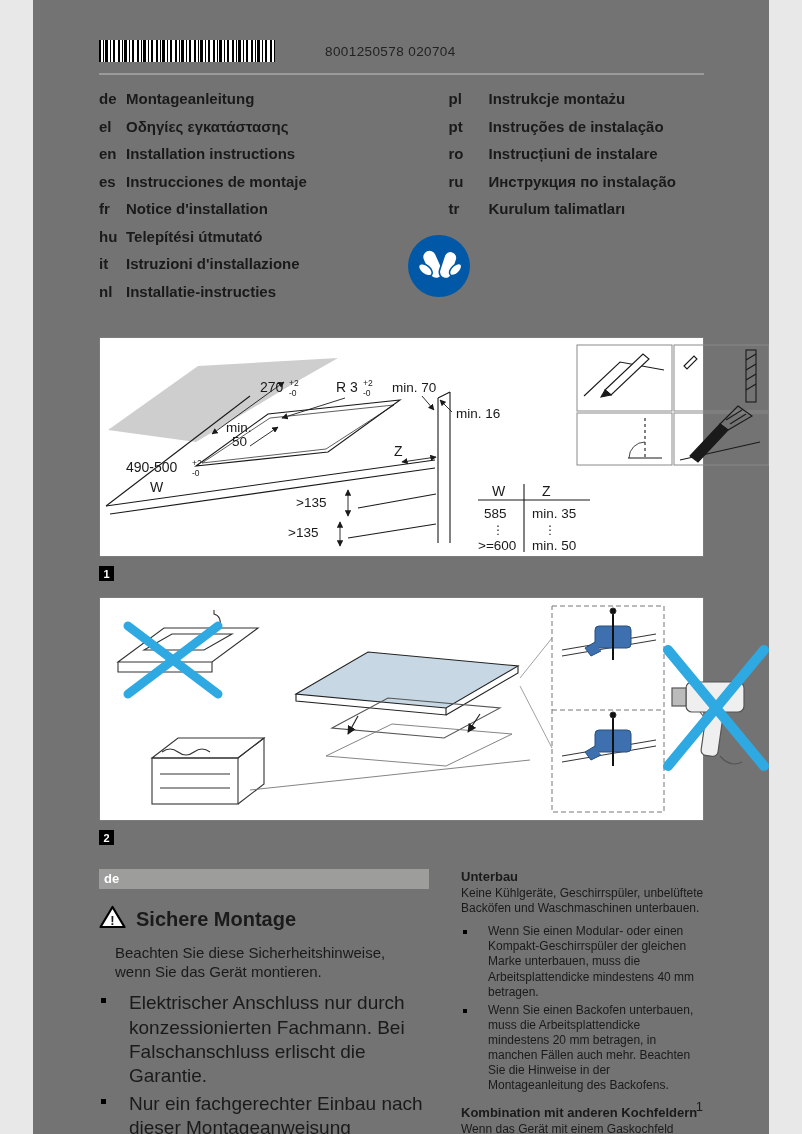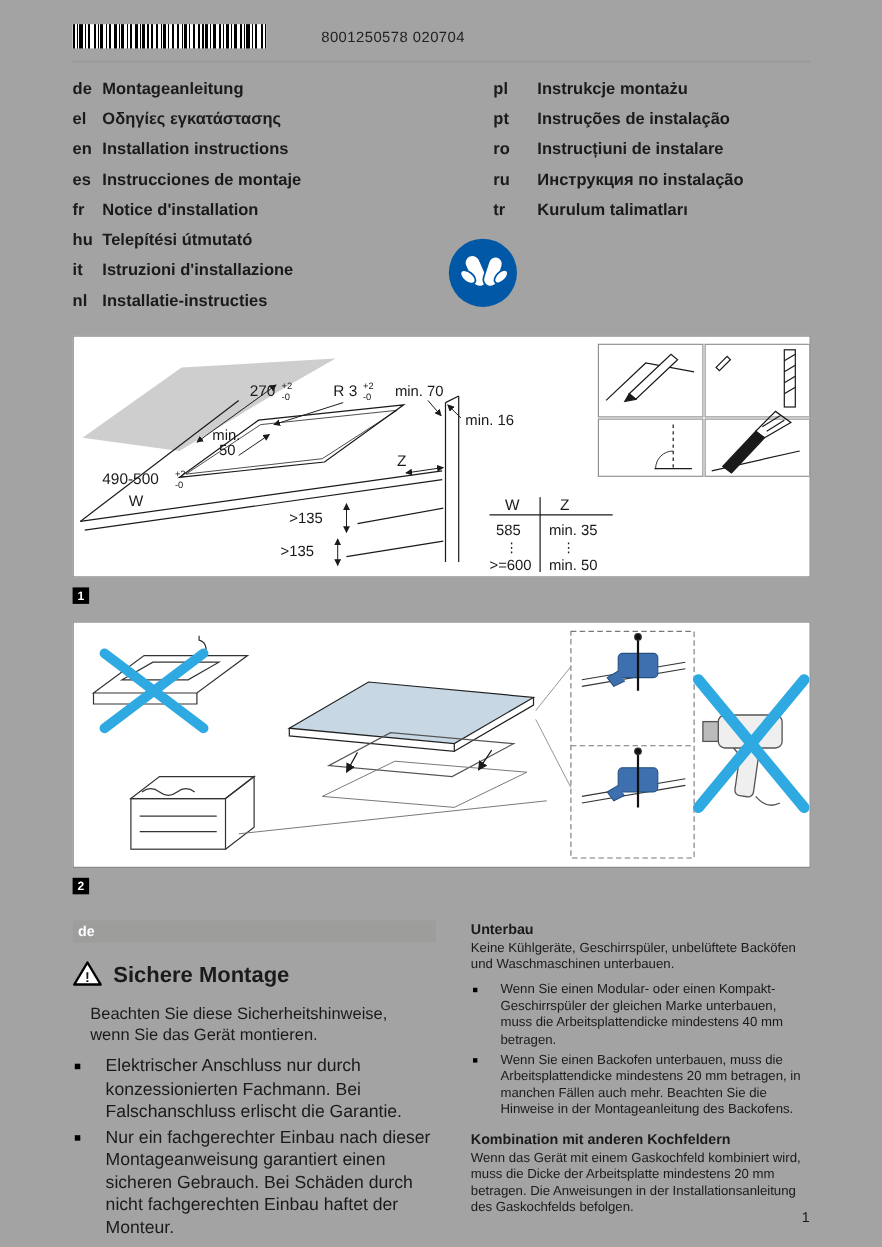--- a/index.html
+++ b/index.html
@@ -1,52 +1,52 @@
 <!DOCTYPE html>
 <html><head>
 <meta charset="utf-8">
 <style>
   html,body{margin:0;padding:0;background:#e8e8e8;}
-  .page{width:802px;height:1134px;background:#a3a3a3;position:relative;margin:0 auto;
+  .page{width:736px;height:1134px;background:#737373;position:relative;margin:0 auto;
         font-family:"Liberation Sans",sans-serif;color:#1a1a1a;box-sizing:border-box;
-        padding:22px 65px 0 66px;overflow:hidden;}
+        padding:40px 65px 0 66px;overflow:hidden;}
   
   .topbar{display:flex;align-items:center;}
   .barcode{width:176px;height:22px;background:repeating-linear-gradient(90deg,
     #000 0px,#000 2px,#fff 2px,#fff 4px,#000 4px,#000 5px,#fff 5px,#fff 6px,
     #000 6px,#000 9px,#fff 9px,#fff 11px,#000 11px,#000 12px,#fff 12px,#fff 14px,
     #000 14px,#000 16px,#fff 16px,#fff 19px);}
   .barcode-number{margin-left:50px;font-size:13.5px;letter-spacing:.4px;color:#222;}
   .divider{height:2px;background:#9b9b9b;margin-top:11px;}
   
   .langs{display:flex;margin-top:10px;}
   .lang-col{width:50%;}
   .lang-row{display:flex;height:27.5px;align-items:center;font-weight:bold;font-size:15px;}
   .lang-col.left .code{width:27px;flex:none;}
   .lang-col.right .code{width:40px;flex:none;margin-left:47px;}
   .glove{margin:10px 0 0 4px;}
   
-  .figure{border:1px solid #7c7c7c;margin-top:18px;background:#fff;}
+  .figure{border:1px solid #7c7c7c;margin-top:32px;background:#fff;}
   .figure svg{display:block;}
   .fig-num{width:15px;height:15px;background:#000;color:#fff;font-size:11px;font-weight:bold;
            display:flex;align-items:center;justify-content:center;margin-top:9px;}
   .fig2{margin-top:16px;}
   
   .cols{display:flex;gap:32px;margin-top:24px;}
   .col-left{width:330px;flex:none;}
   .col-right{flex:1;}
   .de-bar{height:20px;background:#9d9d9c;color:#fff;font-weight:bold;font-size:13px;
           line-height:20px;padding-left:5px;}
   .sec-heading{display:flex;align-items:center;gap:10px;margin:16px 0 10px;}
   .sec-heading .title{font-size:20px;font-weight:bold;text-align:center;}
   .col-left p{font-size:15px;line-height:1.28;margin:0 16px 10px;}
   ul.sq{list-style:none;margin:0;padding:0;}
   ul.sq li{display:flex;margin:0 0 3px;gap:11px;}
   .col-left ul.sq .bullet{width:5px;height:5px;background:#000;margin:7px 12px 0 2px;flex:none;}
-  .col-left ul.sq .text{font-size:16px;line-height:1.28;}
+  .col-left ul.sq .text{font-size:19px;line-height:1.28;}
   .col-right h3{font-size:13px;margin:0 0 2px;}
   .col-right p{font-size:12px;line-height:1.26;margin:0 0 8px;}
   .col-right ul.sq .bullet{width:4px;height:4px;background:#000;margin:6px 10px 0 2px;flex:none;}
   .col-right ul.sq .text{font-size:12px;line-height:1.26;}
   .col-right .h3b{margin-top:12px;}
   .page-num{position:absolute;right:66px;bottom:20px;font-size:13px;}
   svg text{font-family:"Liberation Sans",sans-serif;fill:#1a1a1a;}
 </style>
 </head>
 <body>

